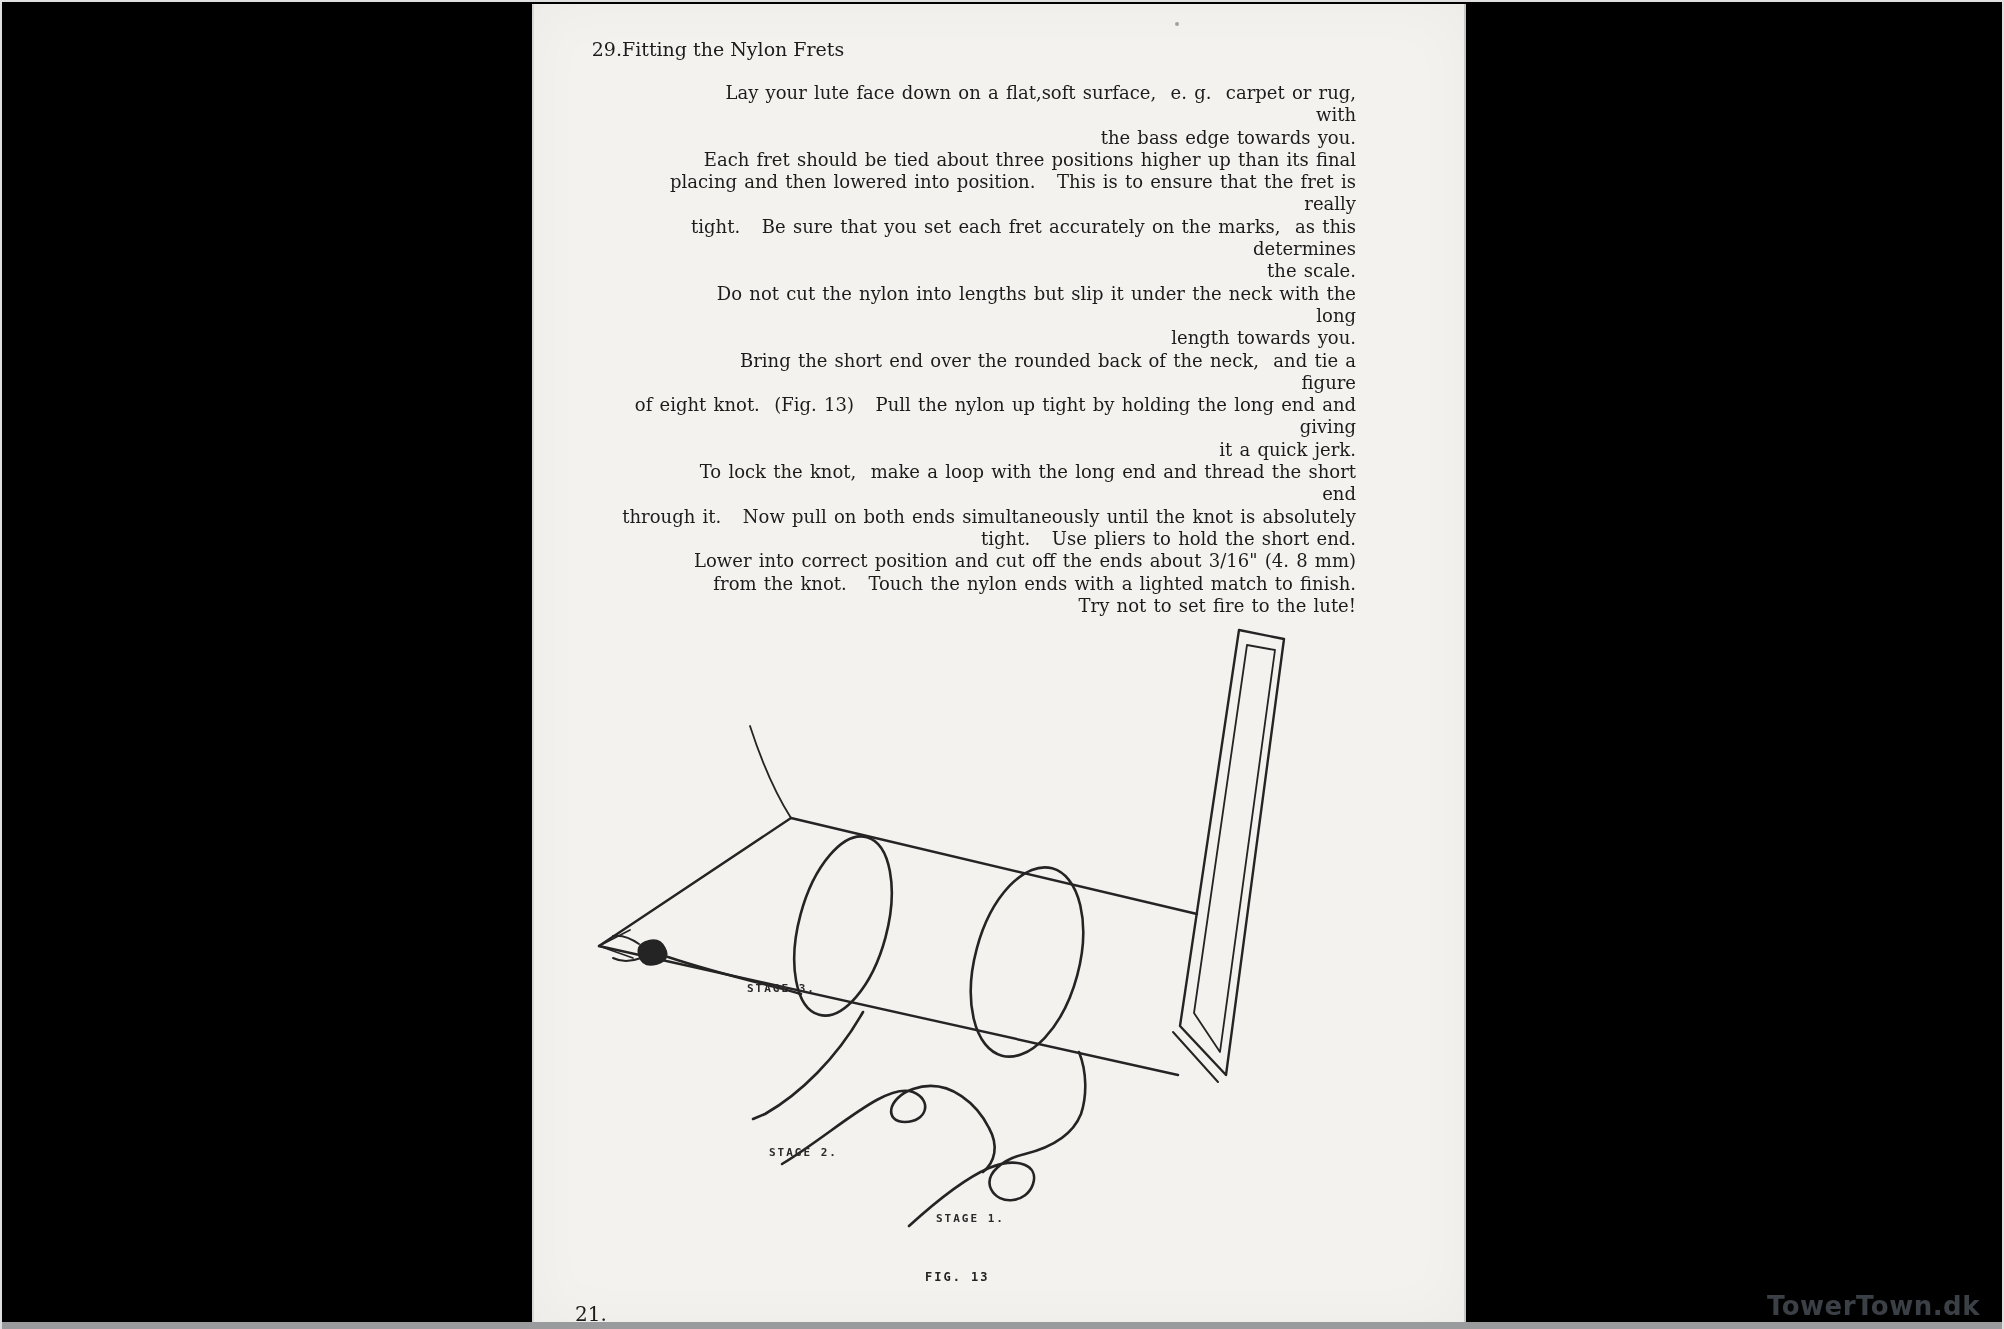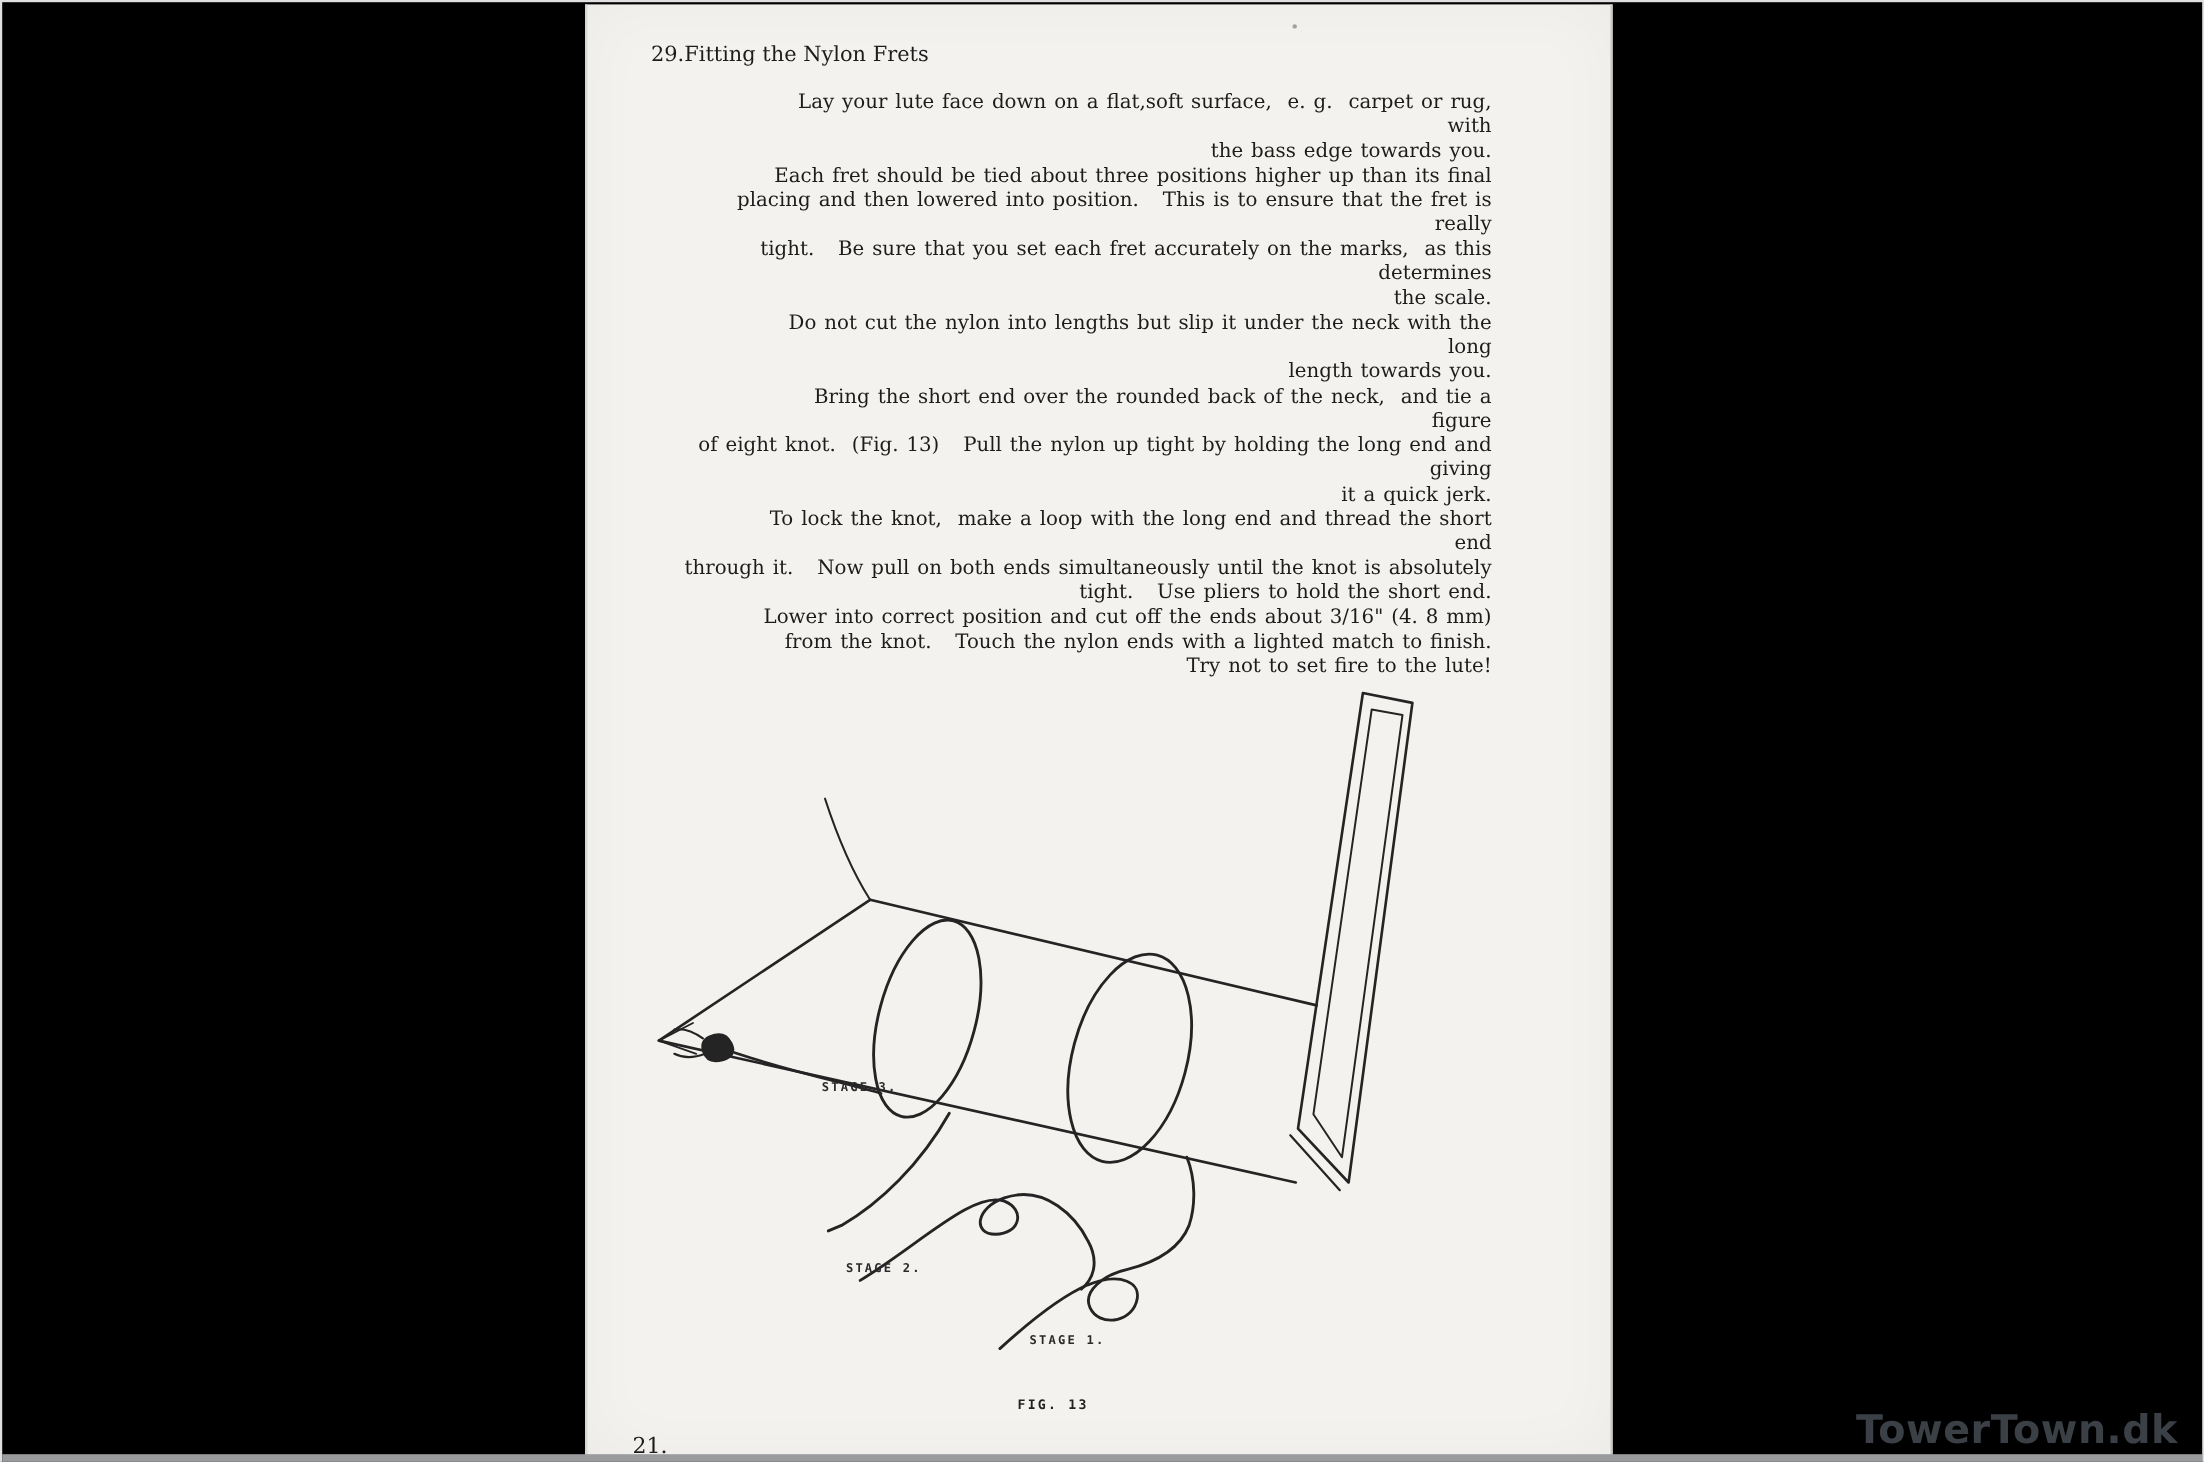--- a/index.html
+++ b/index.html
@@ -36,21 +36,21 @@
     position:absolute;left:391px;top:1266px;
     font-family:"DejaVu Sans Mono", monospace;font-weight:bold;
     font-size:12px;letter-spacing:2px;color:#222;
   }
   .page-number{position:absolute;left:41px;top:1298px;font-size:20px;color:var(--ink,#1c1c1c);}
   .speck{position:absolute;left:641px;top:18px;width:4px;height:4px;border-radius:50%;background:#777;opacity:.65;}
   .bottom-strip{position:absolute;left:0;right:0;bottom:0;height:7px;background:#999b9d;}
   .watermark{
     position:absolute;right:22px;bottom:8px;
     font-family:"DejaVu Sans", sans-serif;font-weight:bold;
-    font-size:36px;color:var(--watermark,#3a4045);letter-spacing:0.5px;
+    font-size:26px;color:var(--watermark,#3a4045);letter-spacing:0.5px;
   }
 </style>
 </head>
 <body>
 
 <div class="canvas">
   <div class="page">
 
     <div class="heading">
       <span class="secnum">29.</span><span class="title">Fitting the Nylon Frets</span>

